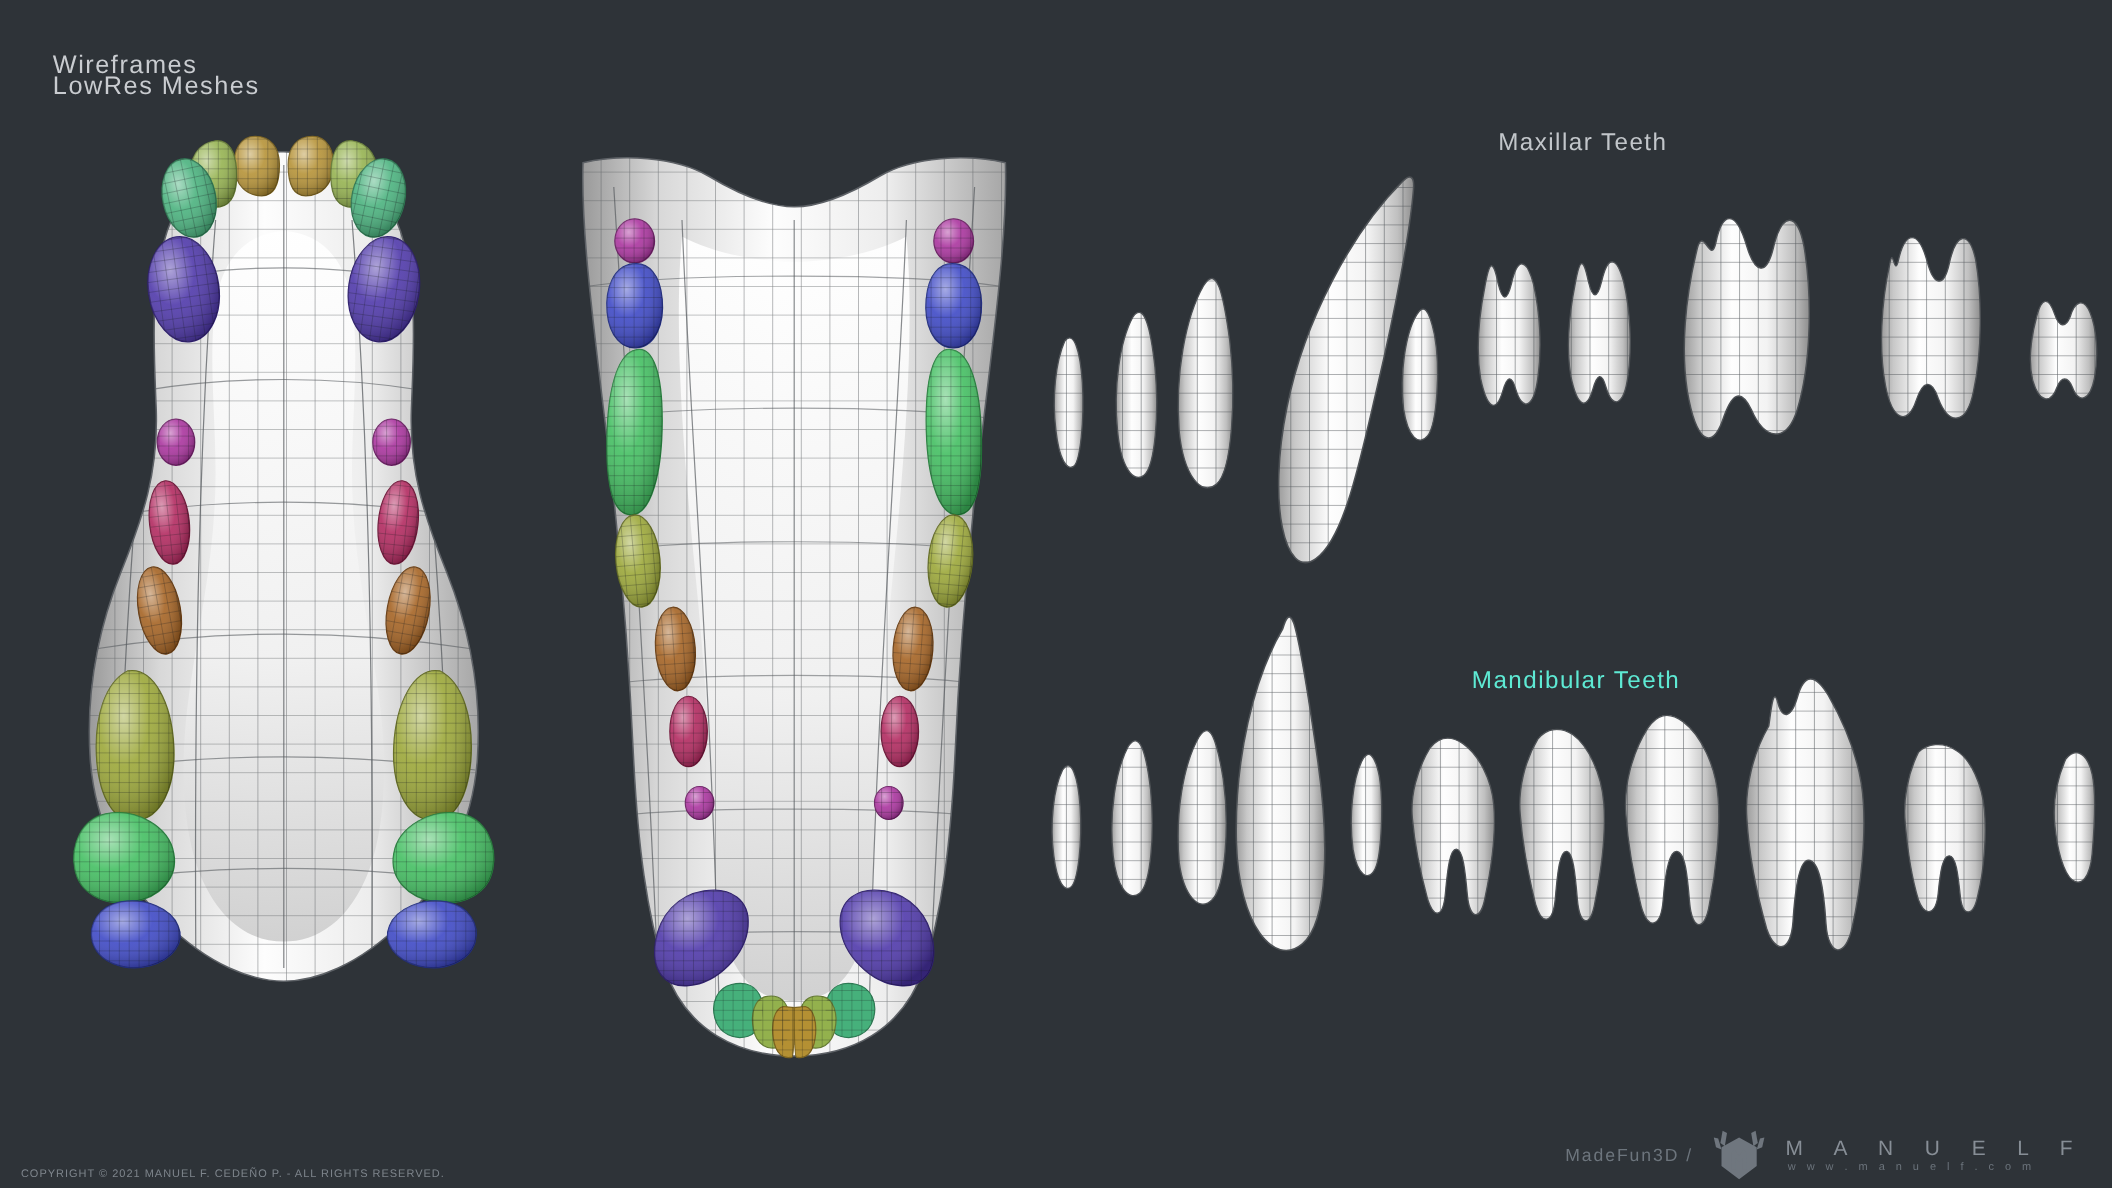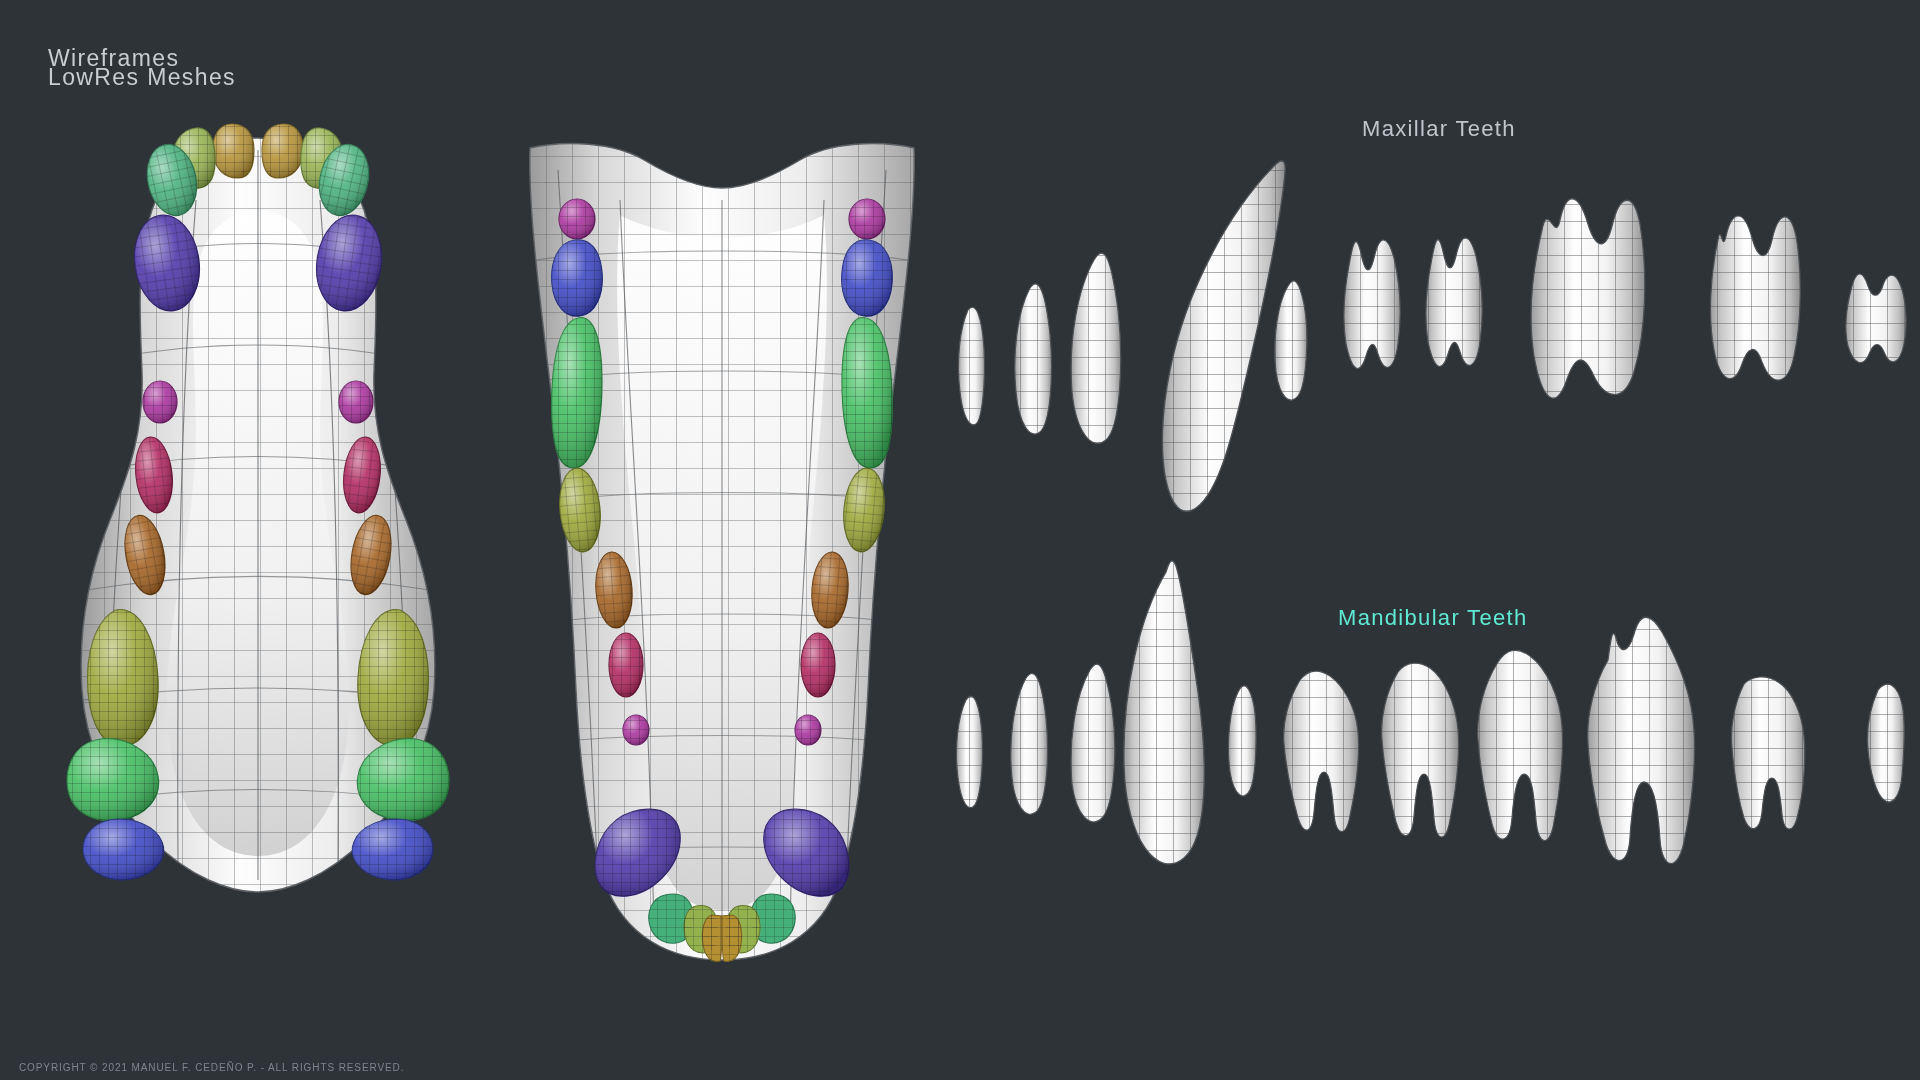--- a/index.html
+++ b/index.html
@@ -722,14 +722,35 @@
   </svg>
 
   <div class="label" id="title-wireframes">Wireframes</div>
   <div class="label" id="title-lowres">LowRes Meshes</div>
 
   <div class="label" id="label-maxillar">Maxillar Teeth</div>
   <div class="label" id="label-mandibular">Mandibular Teeth</div>
 
   <div id="copyright">COPYRIGHT © 2021 MANUEL F. CEDEÑO P. - ALL RIGHTS RESERVED.</div>
 
+  <div id="footer-brand">
+    <span id="madefun">MadeFun3D /</span>
+    <svg id="brand-mark" viewBox="0 0 56 50">
+      <g fill="#6f767e">
+
+        <path d="M13 2 L17 4 L15 16 L11 13 Z"></path>
+        <path d="M5 8 L9 9 L12 19 L7 17 Z"></path>
+        <path d="M43 2 L39 4 L41 16 L45 13 Z"></path>
+        <path d="M51 8 L47 9 L44 19 L49 17 Z"></path>
+
+        <path d="M28 8 L44 17 L44 34 L28 46 L12 34 L12 17 Z
+                 M28 13 L39 20 L39 32 L28 40 L17 32 L17 20 Z"></path>
+
+        <path d="M21 22 L24 19 L28 25 L32 19 L35 22 L35 37 L31 37 L31 27 L28 31 L25 27 L25 37 L21 37 Z"></path>
+      </g>
+    </svg>
+    <span id="brand-text">
+      <span id="brand-name">M A N U E L F</span>
+      <span id="brand-url">w w w . m a n u e l f . c o m</span>
+    </span>
+  </div>
 
 </div>
 
 </body></html>

